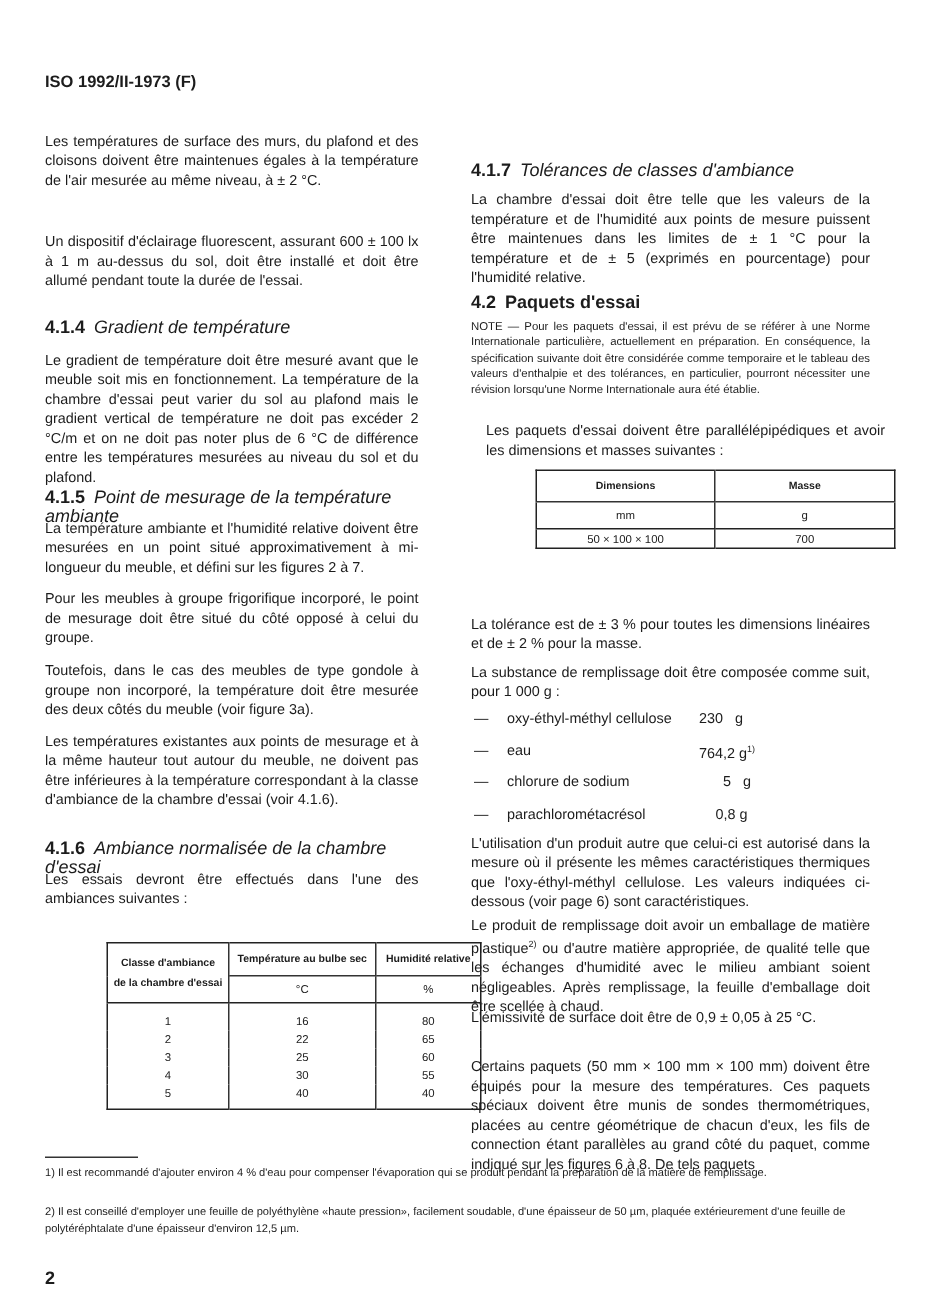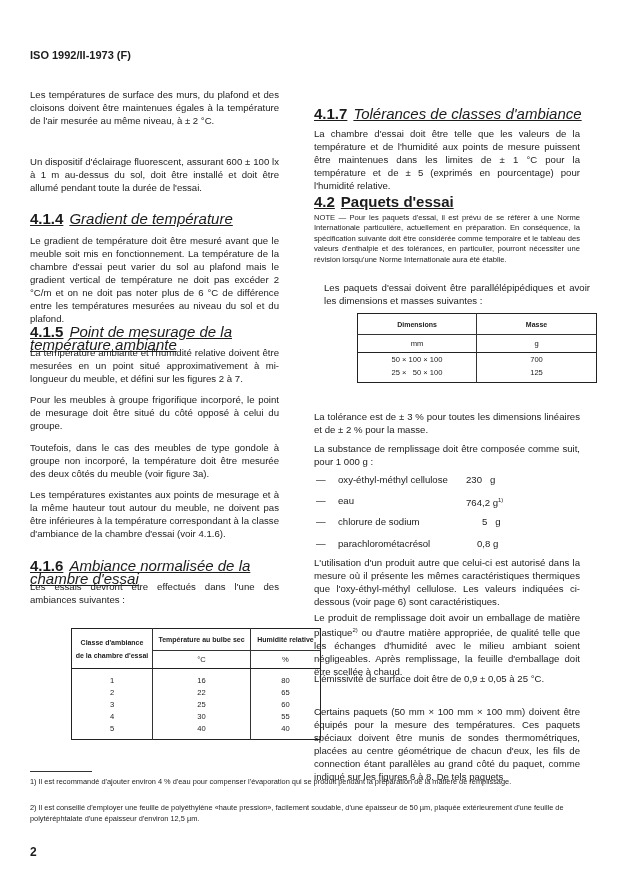--- a/index.html
+++ b/index.html
@@ -1,19 +1,19 @@
 <!DOCTYPE html>
 <html><head>
 <meta charset="utf-8">
 <style>
   html, body { margin: 0; padding: 0; background: #fff; }
   body { width: 621px; height: 877px; position: relative; overflow: hidden; font-family: "Liberation Sans", sans-serif; color: #1c1c1c; }
   .abs { position: absolute; }
   .p { font-size: 9.6px; line-height: 13px; text-align: justify; margin: 0; }
-  .head { font-size: 15px; line-height: 13px; margin: 0; text-decoration: underline; }
+  .head { font-size: 12px; line-height: 13px; margin: 0; }
   .head b { font-weight: bold; margin-right: 6px; }
   .head i { font-style: italic; }
   .note { font-size: 7.6px; line-height: 10.4px; text-align: justify; margin: 0; }
   .fn { font-size: 7.4px; line-height: 11px; margin: 0; }
   table { border-collapse: collapse; font-size: 7.6px; margin-left: 44px; }
   td { text-align: center; padding: 0; }
   .list-row { position: absolute; font-size: 9.6px; line-height: 13px; }
 </style>
 </head>
 <body>
@@ -101,24 +101,20 @@
     <td style="border-bottom:1px solid #333;font-weight:bold;font-size:7px;">Masse</td>
   </tr>
   <tr style="height:18px;">
     <td style="border-right:1px solid #333;border-bottom:1.6px solid #222;">mm</td>
     <td style="border-bottom:1.6px solid #222;">g</td>
   </tr>
   <tr style="height:13px;">
     <td style="border-right:1px solid #333;">50 × 100 × 100</td>
     <td>700</td>
   </tr>
-  <tr style="height:17px;">
-    <td style="border-right:1px solid #333;padding-bottom:3px;white-space:pre;">25 ×   50 × 100</td>
-    <td style="padding-bottom:3px;">125</td>
-  </tr>
 </tbody>
   </table>
 
 <p class="abs p" style="left:314px;top:410px;width:266px;">La tolérance est de ± 3 % pour toutes les dimensions linéaires et de ± 2 % pour la masse.</p>
 <p class="abs p" style="left:314px;top:442px;width:266px;">La substance de remplissage doit être composée comme suit, pour 1 000 g :</p>
 
 <div>
   <div class="list-row" style="left:314px;top:473px;width:266px;">
     <span class="abs" style="left:2px;">—</span>
     <span class="abs" style="left:24px;">oxy-éthyl-méthyl cellulose</span>

